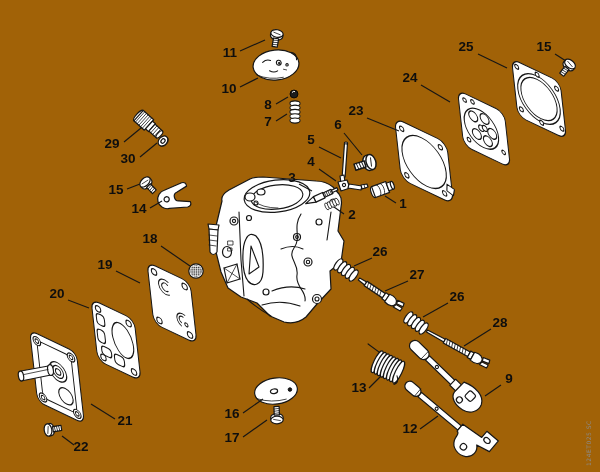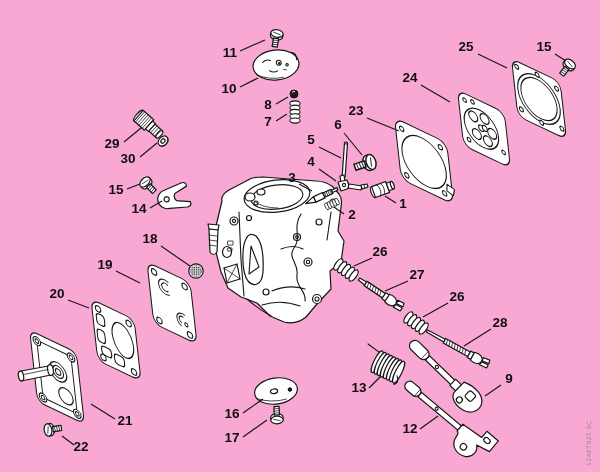--- a/index.html
+++ b/index.html
@@ -1,16 +1,16 @@
 <!DOCTYPE html>
 <html><head>
 <meta charset="utf-8">
 <style>
   html,body{margin:0;padding:0;background:#fff;}
-  #stage{width:600px;height:472px;background:#f9a8d4;position:relative;overflow:hidden;}
+  #stage{width:600px;height:472px;background:#a16207;position:relative;overflow:hidden;}
   svg{display:block;}
   .ol{fill:#fff;stroke:#161616;stroke-width:1.2;stroke-linejoin:round;}
   .ln{fill:none;stroke:#161616;stroke-width:1.1;stroke-linecap:round;stroke-linejoin:round;}
   .thin{stroke-width:0.75;}
   .dark{fill:#1c1c1c;stroke:#000;stroke-width:0.8;}
   .lead{stroke:#161616;stroke-width:1.15;}
   .lbl{font:bold 13.5px "Liberation Sans", sans-serif;fill:#0e0e0e;text-anchor:middle;}
   .wm{font:6px "DejaVu Sans", sans-serif;fill:#8b8b8b;letter-spacing:.5px;}
 </style>
 </head>

